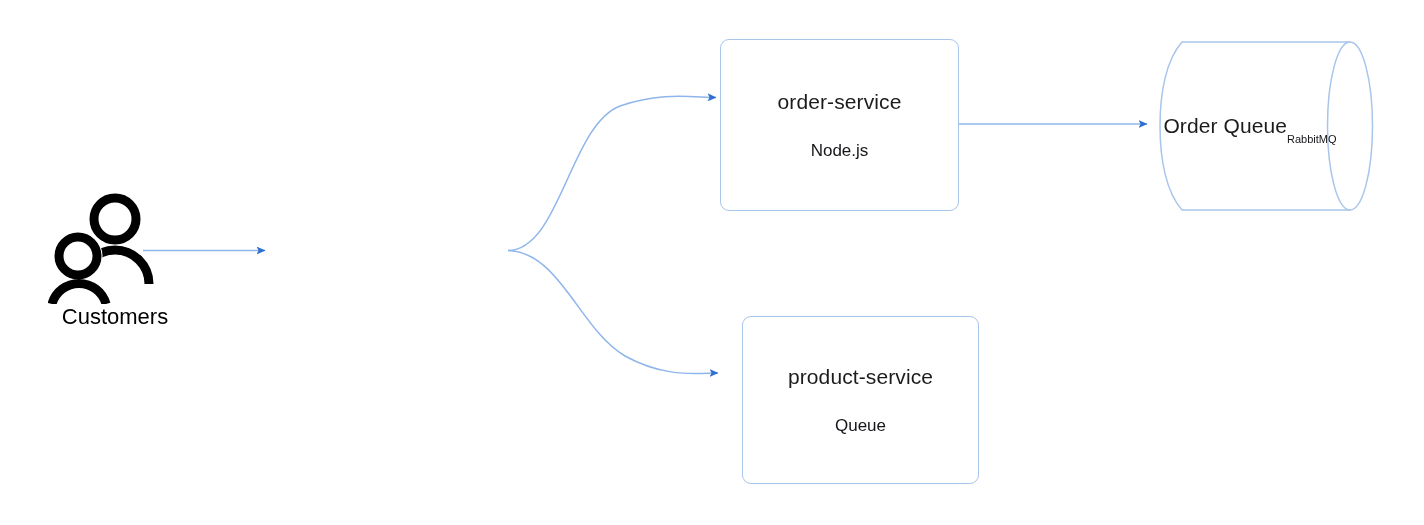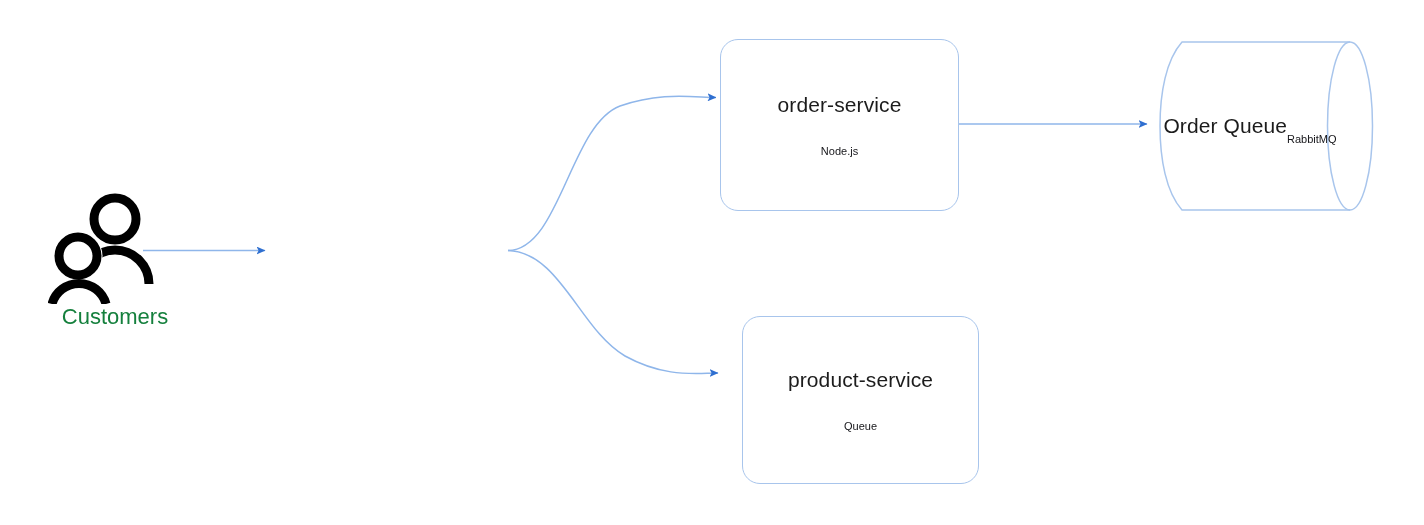--- a/index.html
+++ b/index.html
@@ -26,37 +26,37 @@
     width: 1424px;
     height: 525px;
     pointer-events: none;
   }
 
   
   .node {
     position: absolute;
     box-sizing: border-box;
     border: 1.4px solid #a8c5ec;
-    border-radius: 18px;
+    border-radius: 9px;
     background: #ffffff;
     display: flex;
     flex-direction: column;
     align-items: center;
     justify-content: center;
     text-align: center;
   }
   .node-title {
     font-size: 21px;
     color: #1c1c1c;
     line-height: 1.1;
     letter-spacing: 0.1px;
     white-space: nowrap;
   }
   .node-sub {
-    font-size: 11px;
+    font-size: 17px;
     color: #16161a;
     line-height: 1.1;
     margin-top: 29px;
     white-space: nowrap;
   }
 
   #node-store-front  { left: 268px; top: 168px; width: 240px; height: 168px; }
   #node-order-service{ left: 720px; top: 39px;  width: 239px; height: 172px; }
   #node-product-service { left: 742px; top: 316px; width: 237px; height: 168px; }
 
@@ -102,21 +102,21 @@
     width: 110px;
     height: 114px;
   }
   #actor-customers .actor-label {
     position: absolute;
     left: 0;
     top: 114px;
     width: 150px;
     text-align: center;
     font-size: 22px;
-    color: #15803d;
+    color: #000000;
     white-space: nowrap;
   }
 </style>
 </head>
 <body>
 
 <div id="canvas">
 
   <svg id="edges" viewBox="0 0 1424 525" xmlns="http://www.w3.org/2000/svg">
     <defs>

